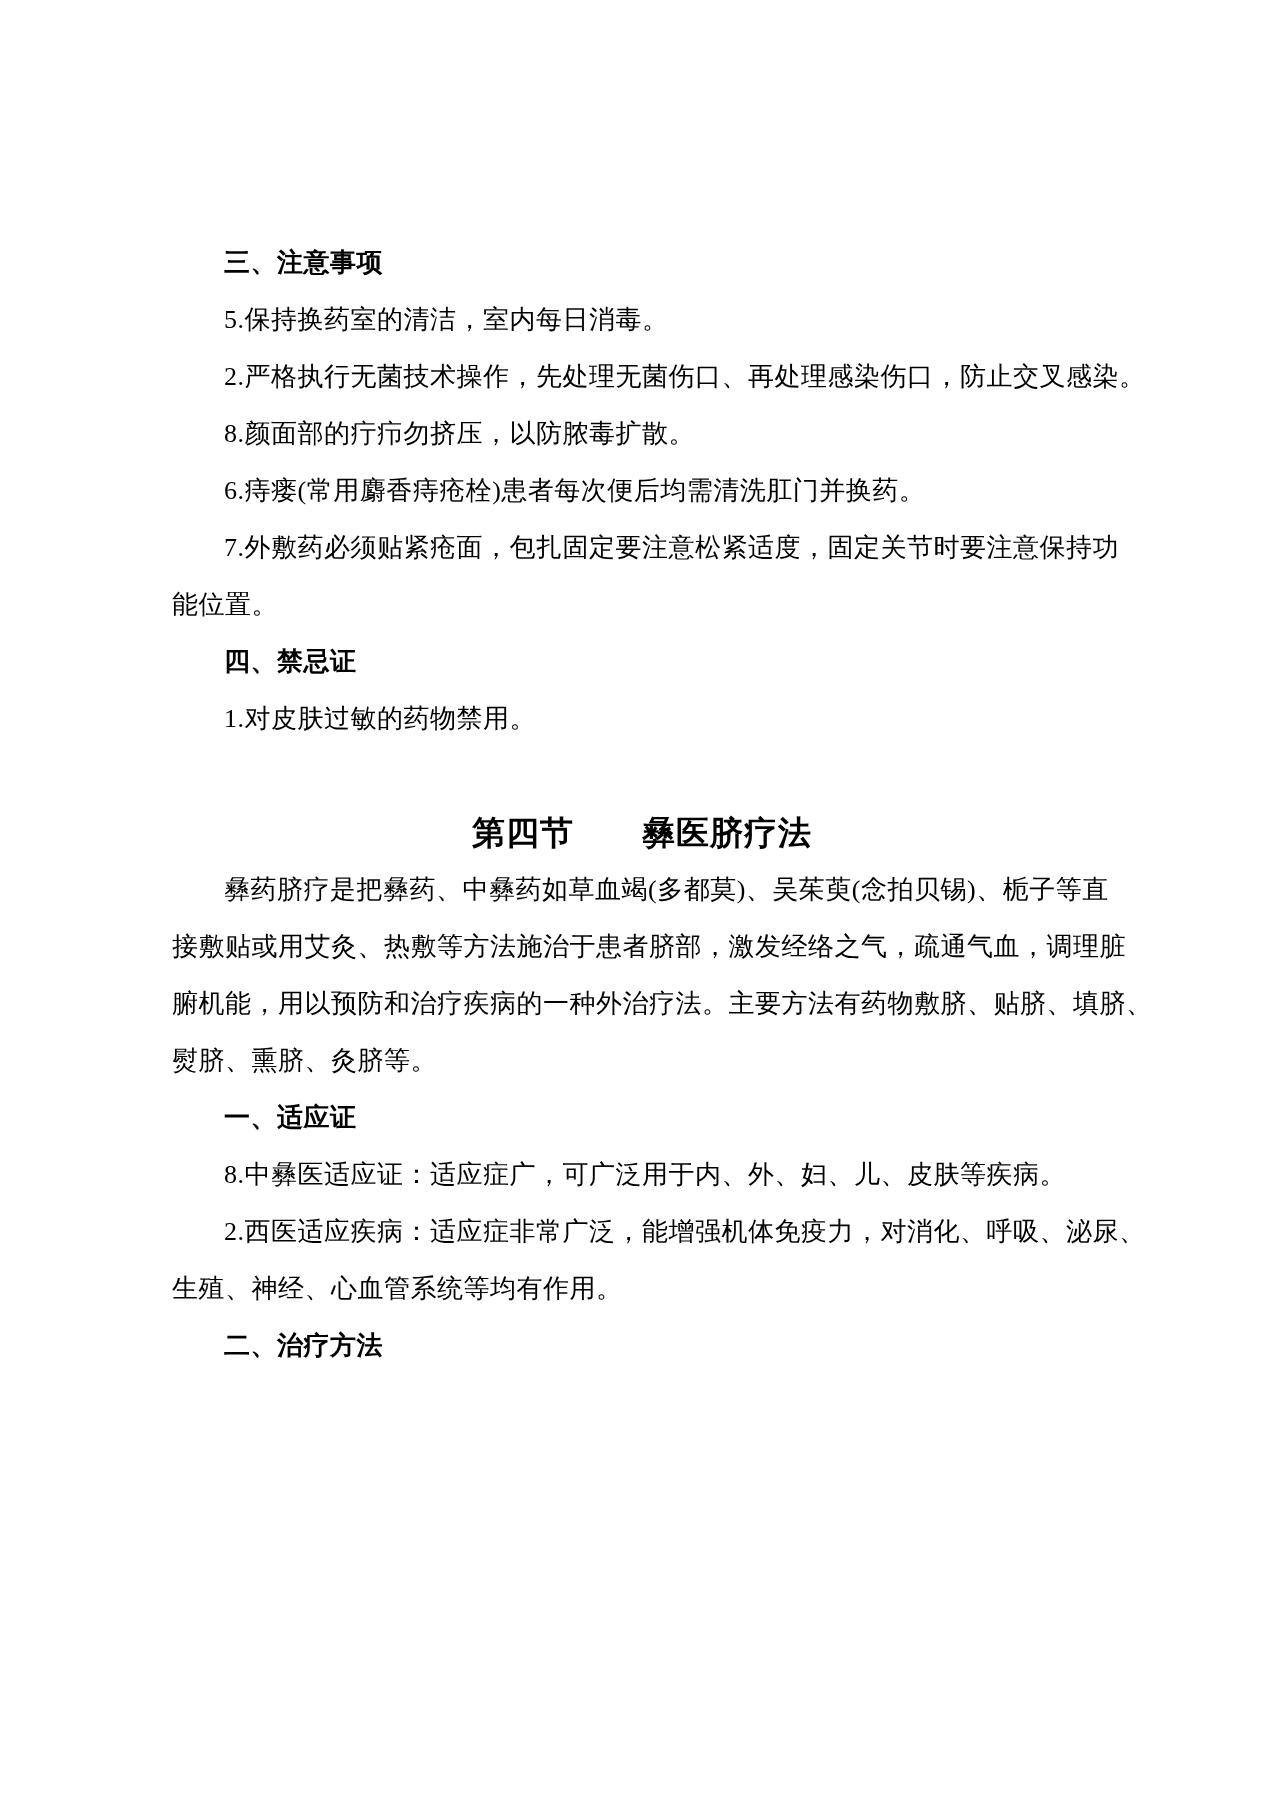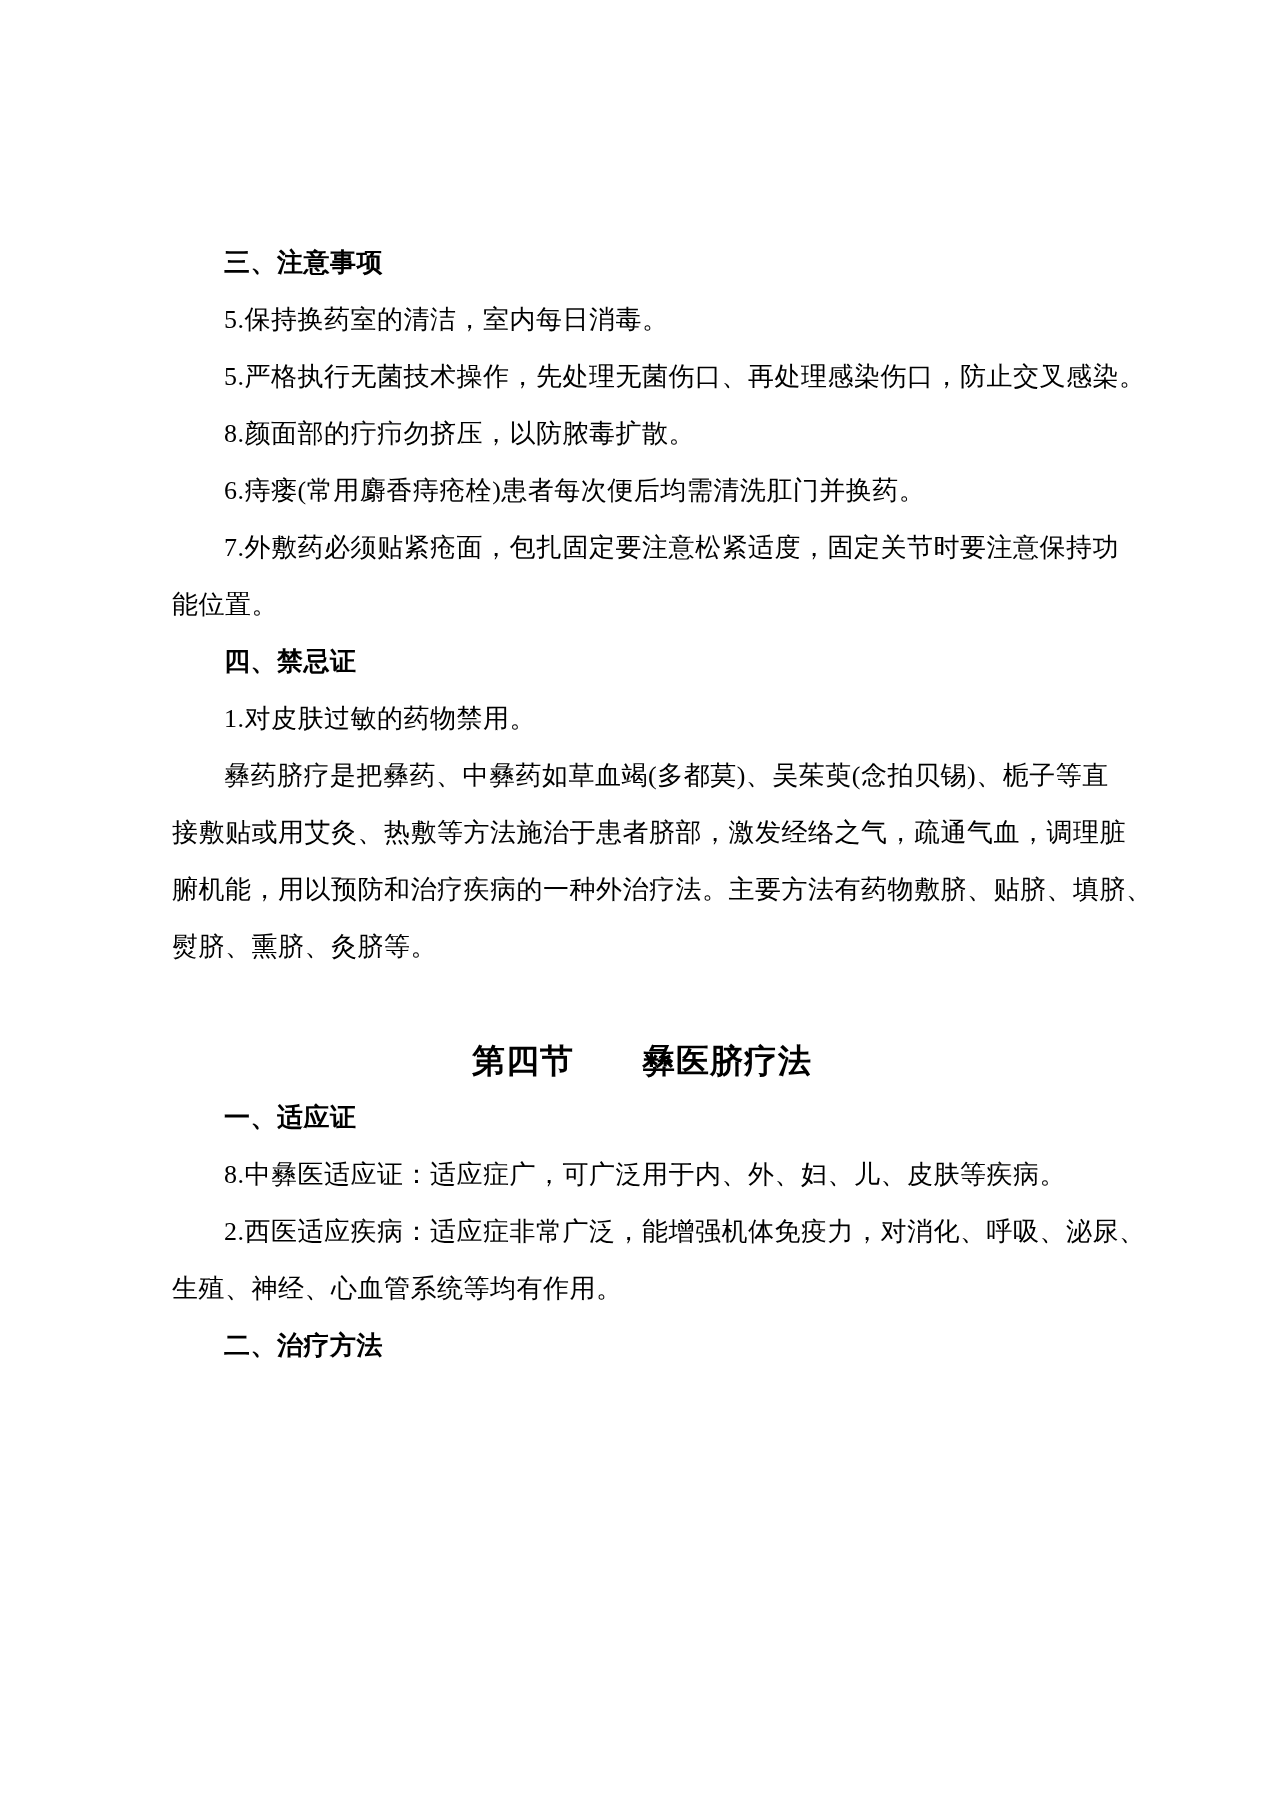--- a/index.html
+++ b/index.html
@@ -56,32 +56,32 @@
     font-family: "Liberation Serif", "DejaVu Serif", serif;
   }
 </style>
 </head>
 <body>
 
 <div class="page">
   <div class="doc">
     <p class="blk heading">三、注意事项</p>
     <p class="blk para">5.保持换药室的清洁，室内每日消毒。</p>
-    <p class="blk para">5.严格执行无菌技术操作，先处理无菌伤口、再处理感染伤口，防止交叉感染。</p>
+    <p class="blk para">2.严格执行无菌技术操作，先处理无菌伤口、再处理感染伤口，防止交叉感染。</p>
     <p class="blk para">8.颜面部的疔疖勿挤压，以防脓毒扩散。</p>
     <p class="blk para">6.痔瘘(常用麝香痔疮栓)患者每次便后均需清洗肛门并换药。</p>
     <p class="blk para">7.外敷药必须贴紧疮面，包扎固定要注意松紧适度，固定关节时要注意保持功
 能位置。</p>
     <p class="blk heading">四、禁忌证</p>
     <p class="blk para">1.对皮肤过敏的药物禁用。</p>
+    <p class="blk chapter-title">第四节　　彝医脐疗法</p>
     <p class="blk para">彝药脐疗是把彝药、中彝药如草血竭(多都莫)、吴茱萸(念拍贝锡)、栀子等直
 接敷贴或用艾灸、热敷等方法施治于患者脐部，激发经络之气，疏通气血，调理脏
 腑机能，用以预防和治疗疾病的一种外治疗法。主要方法有药物敷脐、贴脐、填脐、
 熨脐、熏脐、灸脐等。</p>
-    <p class="blk chapter-title">第四节　　彝医脐疗法</p>
     <p class="blk heading">一、适应证</p>
     <p class="blk para">8.中彝医适应证：适应症广，可广泛用于内、外、妇、儿、皮肤等疾病。</p>
     <p class="blk para">2.西医适应疾病：适应症非常广泛，能增强机体免疫力，对消化、呼吸、泌尿、
 生殖、神经、心血管系统等均有作用。</p>
     <p class="blk heading">二、治疗方法</p>
   </div>
   <div class="page-number">91</div>
 </div>
 
 </body></html>

